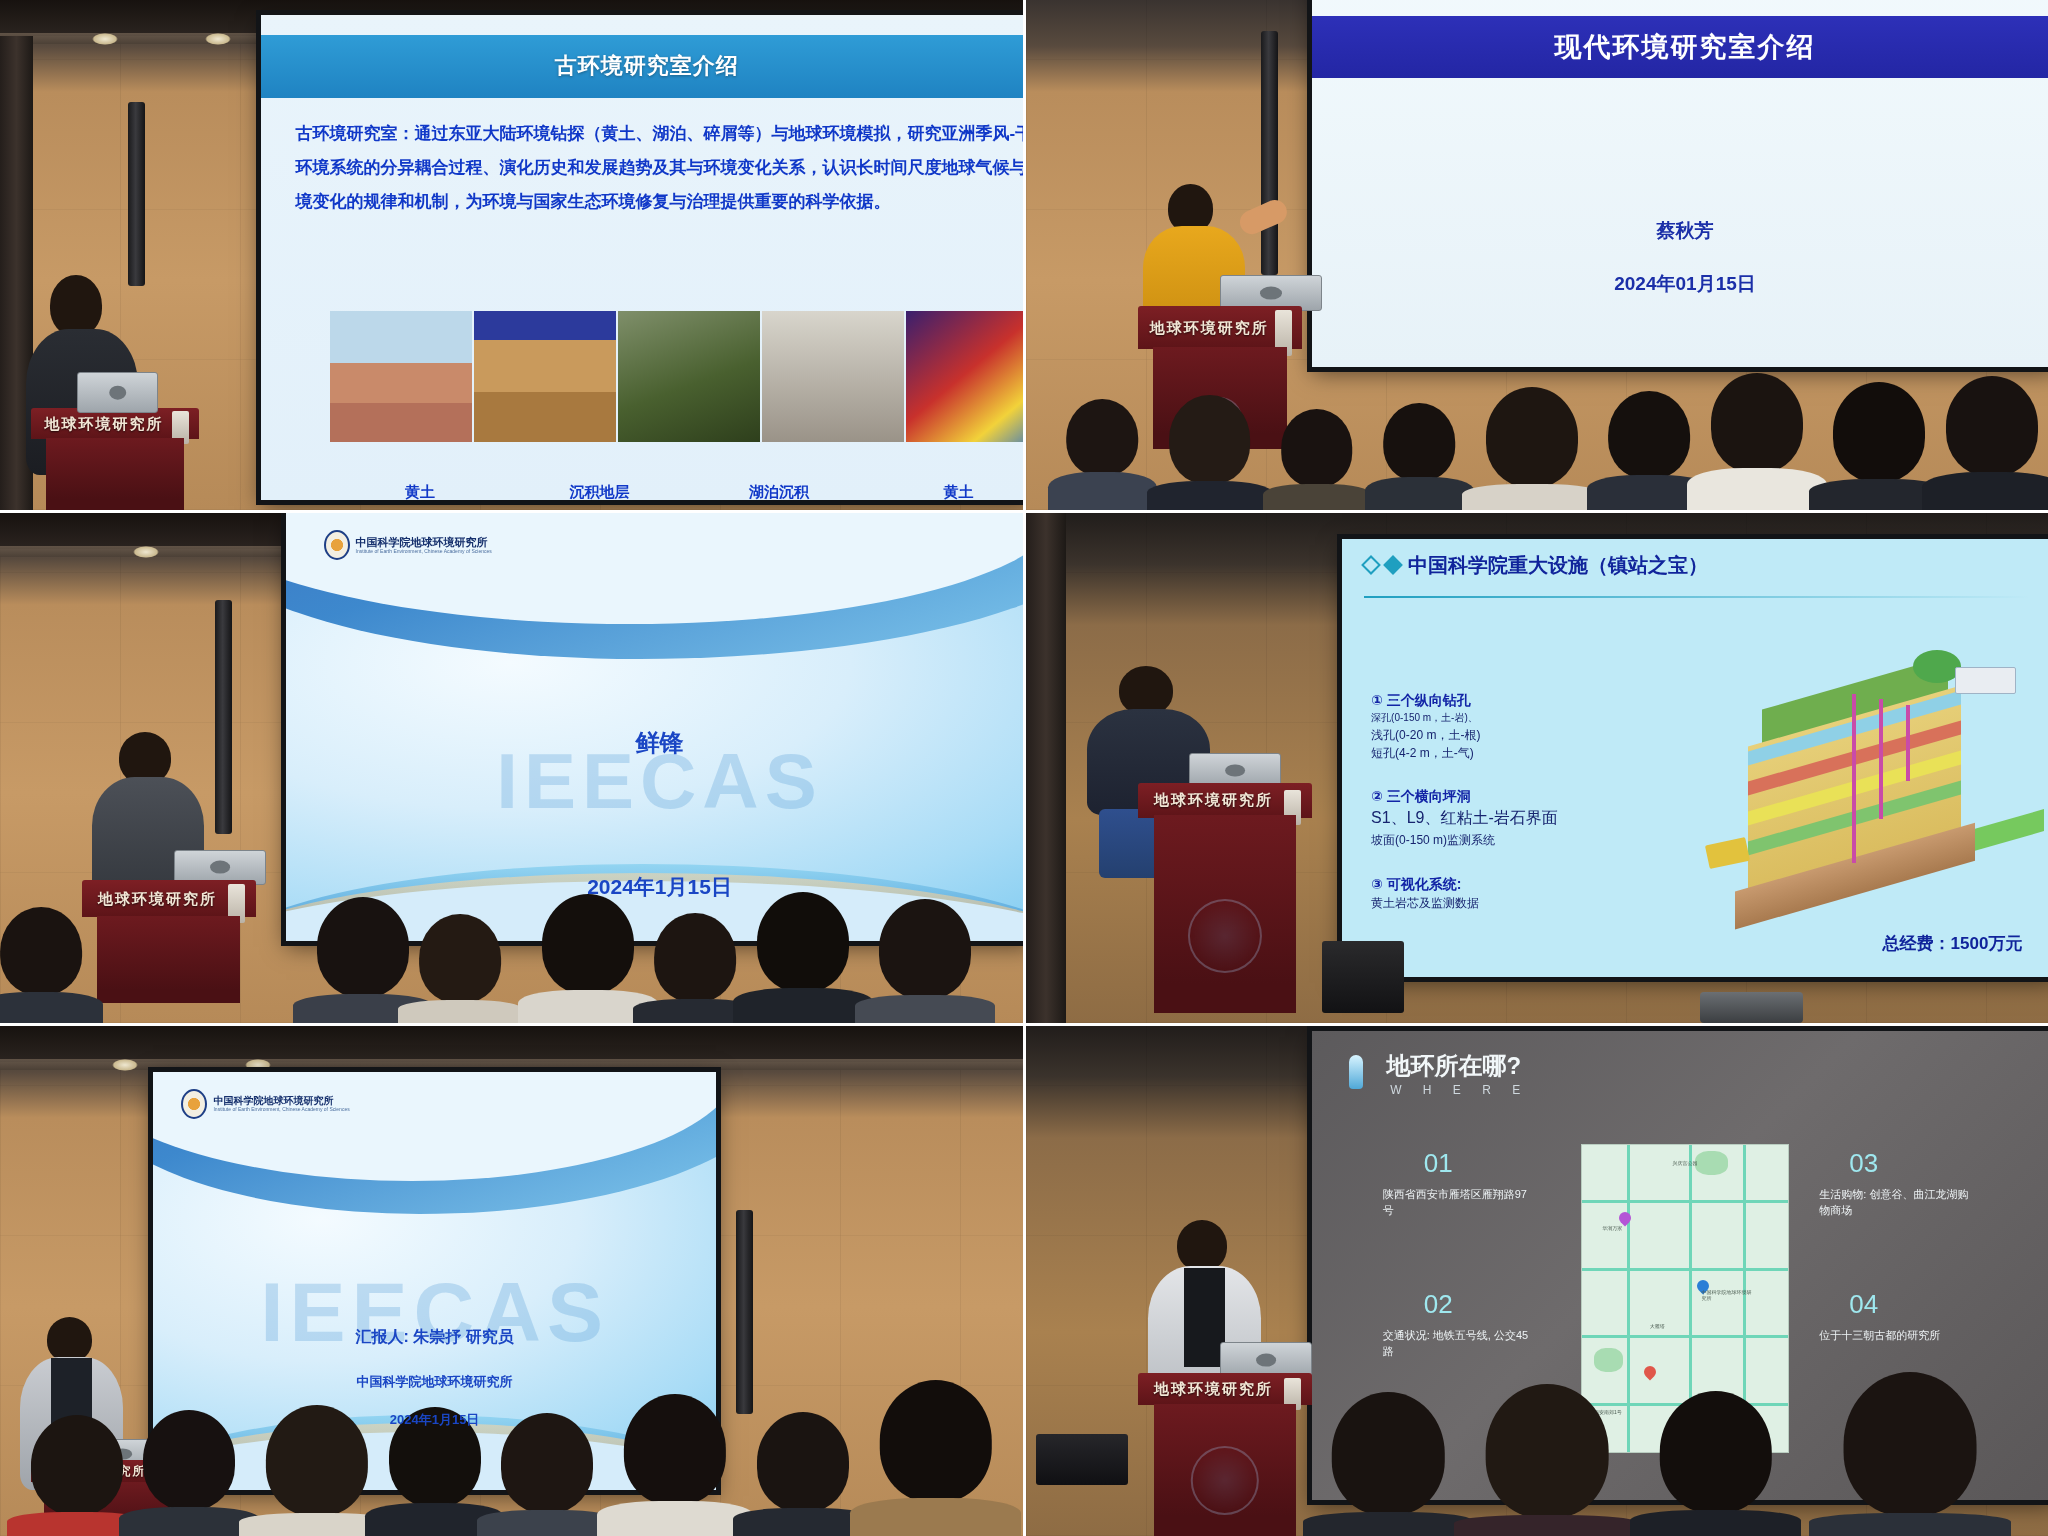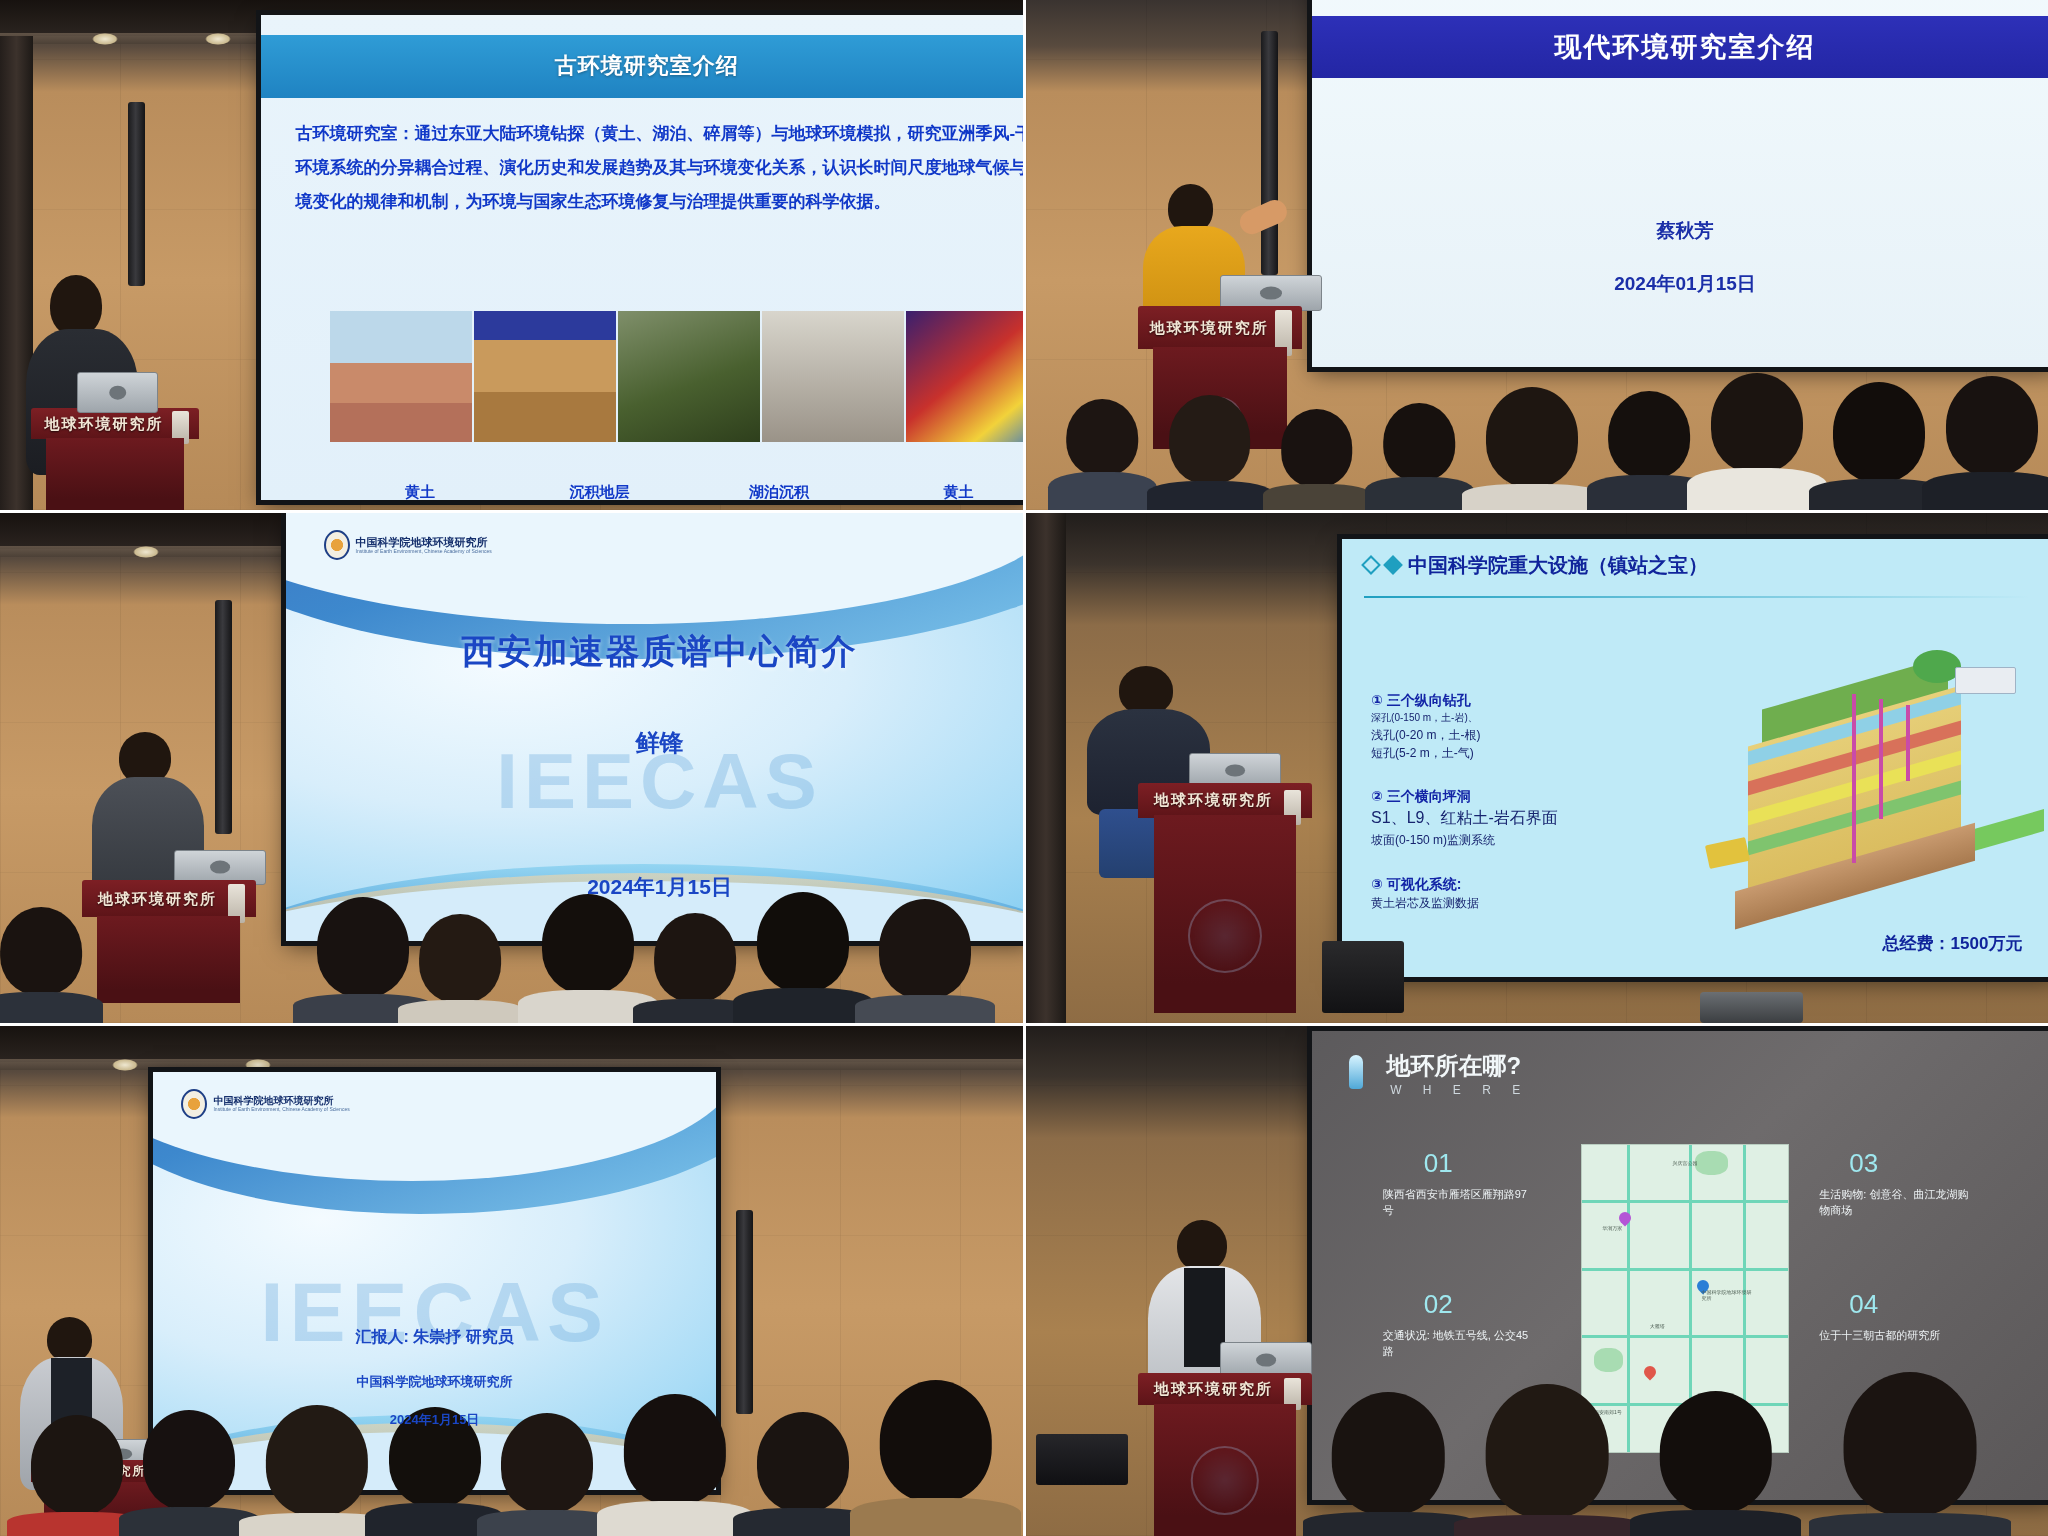--- a/index.html
+++ b/index.html
@@ -306,21 +306,20 @@
       <div class="base2"></div>
       <div class="base3"></div>
       <div class="ghost" style="font-size:78px">IEECAS</div>
       <div class="logo">
         <div class="seal"></div>
         <div>
           <div class="lg1" style="font-size:11px">中国科学院地球环境研究所</div>
           <div class="lg2" style="font-size:5px">Institute of Earth Environment, Chinese Academy of Sciences</div>
         </div>
       </div>
-      <div class="ttl" style="font-size:34px">西安加速器质谱中心简介</div>
       <div class="sub" style="font-size:24px">鲜锋</div>
       <div class="dt" style="font-size:21px">2024年1月15日</div>
     </div>
 
     <div class="person" style="left:9%;top:43%;width:11%;height:34%">
       <div class="head" style="left:24%;top:0;width:46%;height:30%"></div>
       <div class="torso" style="left:0;top:26%;width:100%;height:74%;background:linear-gradient(180deg,#4c5057,#32363c)"></div>
     </div>
     <div class="laptop" style="left:17%;top:66%;width:9%;height:7%"></div>
     <div class="podium" style="left:8%;top:72%;width:17%;height:24%">
@@ -373,21 +372,21 @@
       </div>
       <div class="rule"></div>
 
       <div class="col" style="top:35%">
         <div class="ttl2" style="font-size:14px">
           <span>①</span>
           <span>三个纵向钻孔</span>
         </div>
         <div class="sm" style="font-size:10px">深孔(0-150 m，土-岩)、</div>
         <div class="sm" style="font-size:12px">浅孔(0-20 m，土-根)</div>
-        <div class="sm" style="font-size:12px">短孔(5-2 m，土-气)</div>
+        <div class="sm" style="font-size:12px">短孔(4-2 m，土-气)</div>
       </div>
 
       <div class="col" style="top:57%">
         <div class="ttl2" style="font-size:14px">
           <span>②</span>
           <span>三个横向坪洞</span>
         </div>
         <div class="sm" style="font-size:16px">S1、L9、红粘土-岩石界面</div>
         <div class="sm" style="font-size:12px">坡面(0-150 m)监测系统</div>
       </div>

